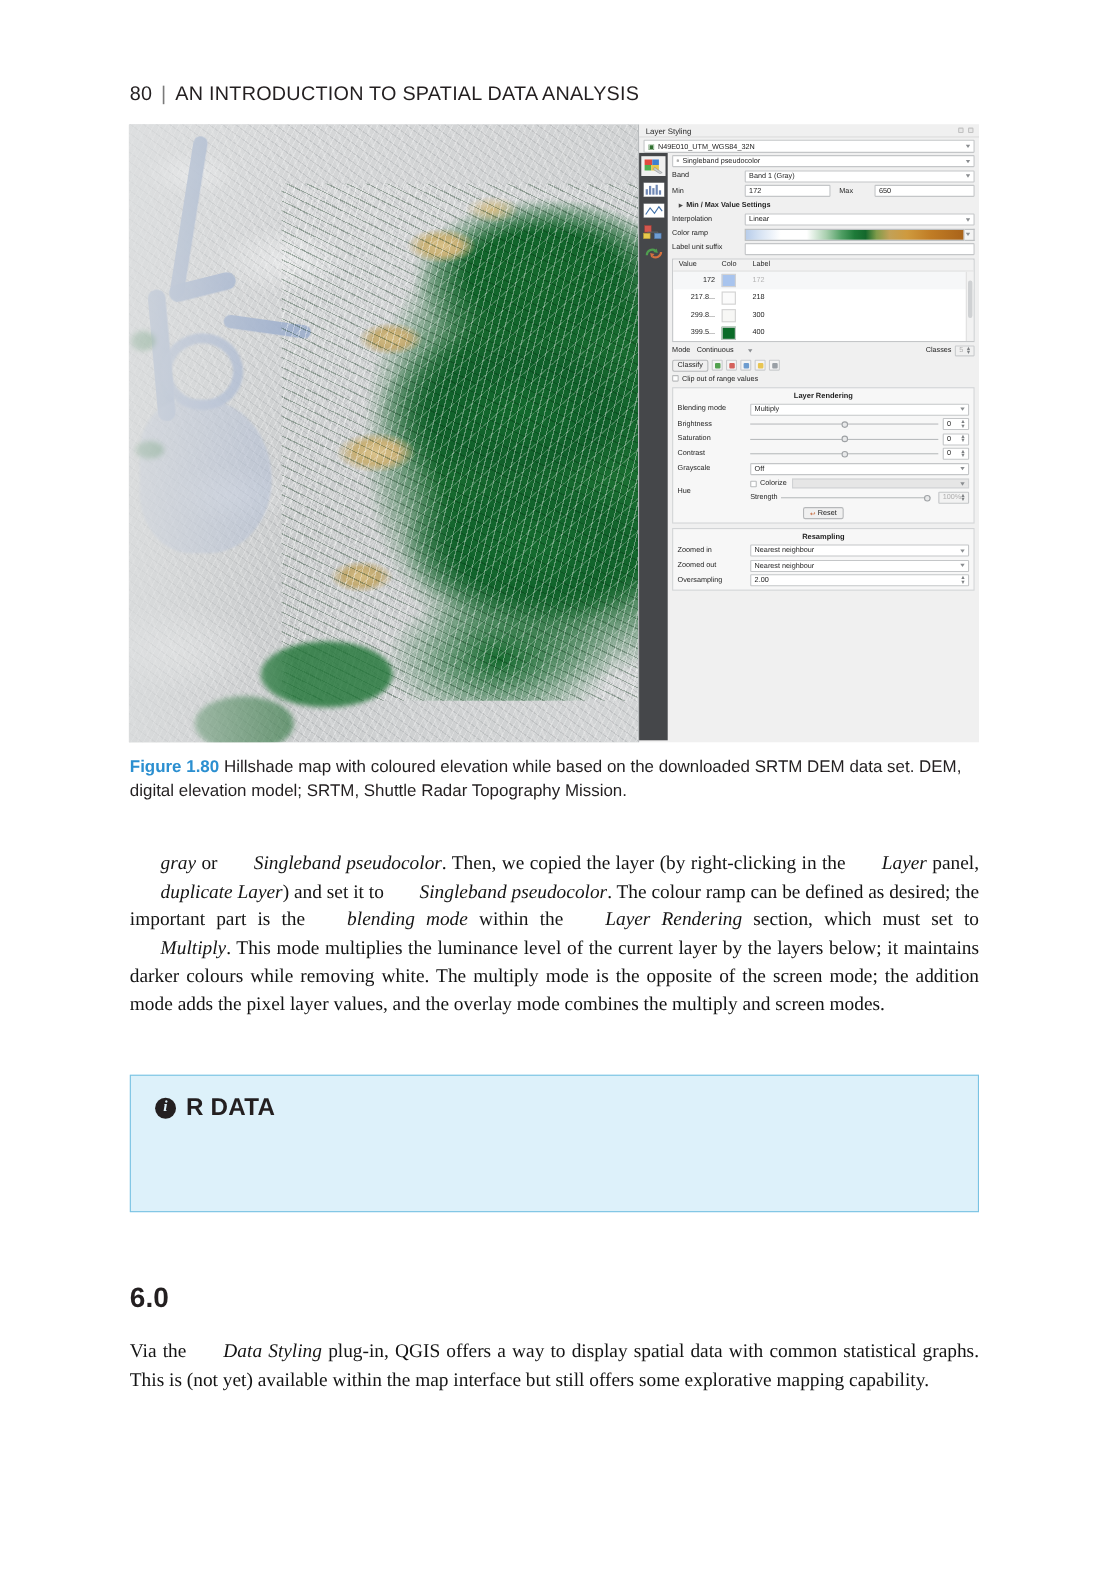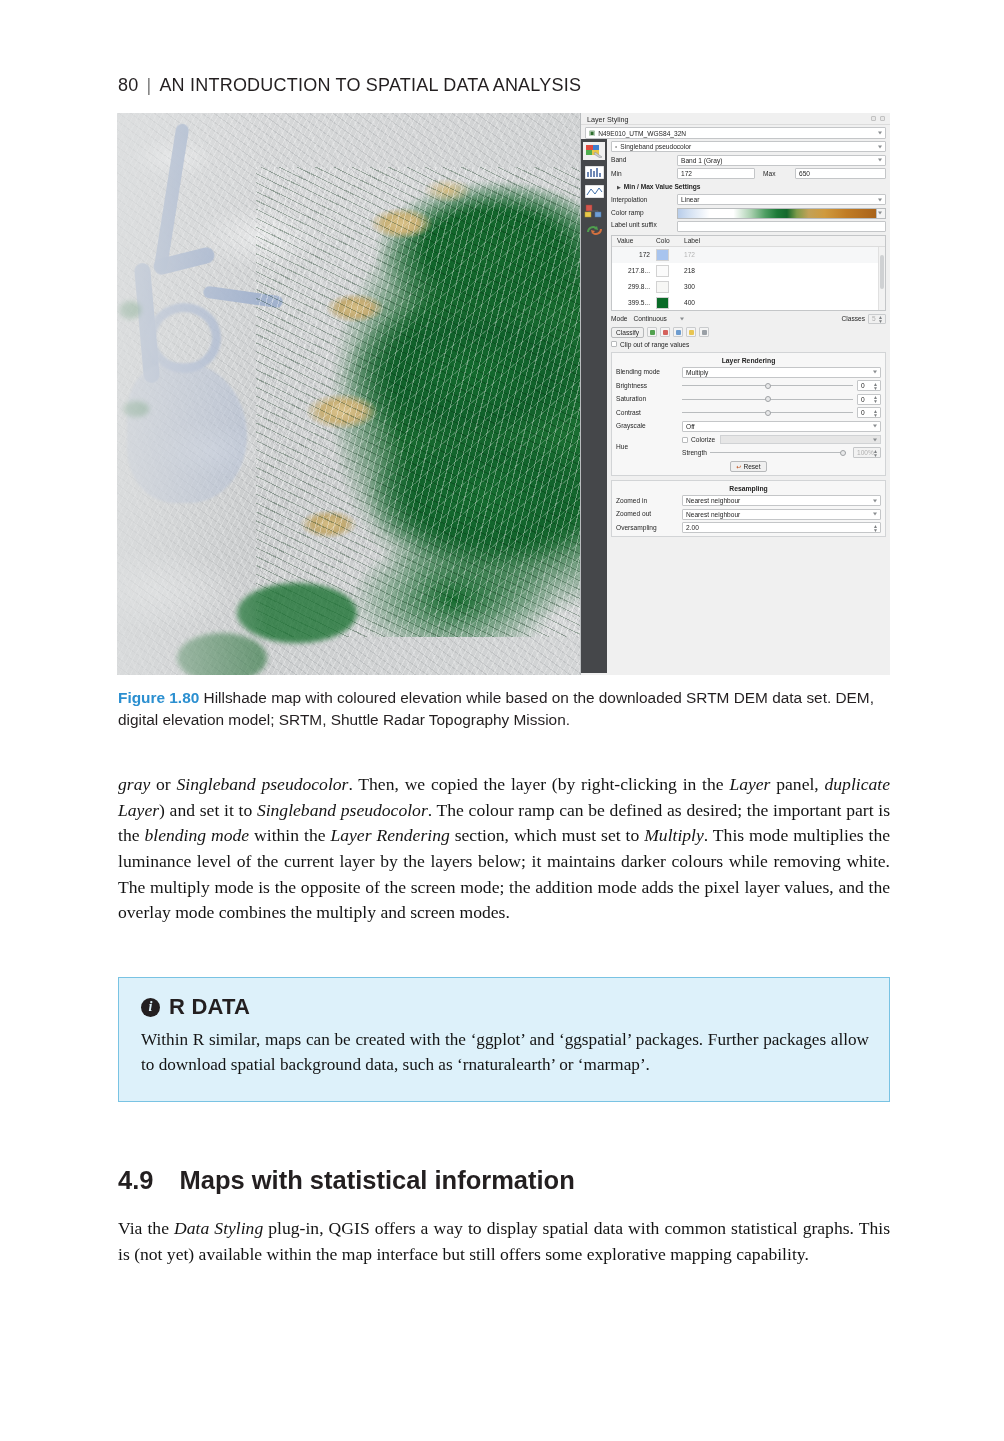--- a/index.html
+++ b/index.html
@@ -240,21 +240,21 @@
     font-size:15.4px; line-height:1.42; color:#231f20;
   }
   .caption b{ color:#2b8fd0; font-weight:bold; }
 
   
   .para{
     position:absolute; left:118px; width:772px;
     font-family:"Liberation Serif", serif;
     font-size:17.6px; line-height:1.46; text-align:justify; color:#141414;
   }
-  .para i{ font-style:italic; }
+  .para i{ font-style:italic;margin-left:28px; }
   #para1{ top:772px; }
   #para2{ top:1216px; }
 
   
   .rinfo{
     position:absolute; left:118px; top:977px; width:772px; height:125px;
     background:#ddf1fa; border:1px solid #79c3e3;
   }
   .rinfo .head{
     display:flex; align-items:center; gap:9px;
@@ -633,21 +633,19 @@
   <span>Hillshade map with coloured elevation while based on the downloaded SRTM DEM data set. DEM, digital elevation model; SRTM, Shuttle Radar Topography Mission.</span>
 </div>
 
 <div class="para" id="para1"><i>gray</i> or <i>Singleband pseudocolor</i>. Then, we copied the layer (by right-clicking in the <i>Layer</i> panel, <i>duplicate Layer</i>) and set it to <i>Singleband pseudocolor</i>. The colour ramp can be defined as desired; the important part is the <i>blending mode</i> within the <i>Layer Rendering</i> section, which must set to <i>Multiply</i>. This mode multiplies the luminance level of the current layer by the layers below; it maintains darker colours while removing white. The multiply mode is the opposite of the screen mode; the addition mode adds the pixel layer values, and the overlay mode combines the multiply and screen modes.</div>
 
 <div class="rinfo">
   <div class="head">
     <span class="infoicon">i</span>
     <span>R DATA</span>
   </div>
-  <div class="txt">Within R similar, maps can be created with the ‘ggplot’ and ‘ggspatial’ packages. Further packages allow to download spatial background data, such as ‘rnaturalearth’ or ‘marmap’.</div>
 </div>
 
 <div class="h2">
-  <span>4.9</span>
-  <span>Maps with statistical information</span>
+  <span>6.0</span>
 </div>
 
 <div class="para" id="para2">Via the <i>Data Styling</i> plug-in, QGIS offers a way to display spatial data with common statistical graphs. This is (not yet) available within the map interface but still offers some explorative mapping capability.</div>
 
 </body></html>

